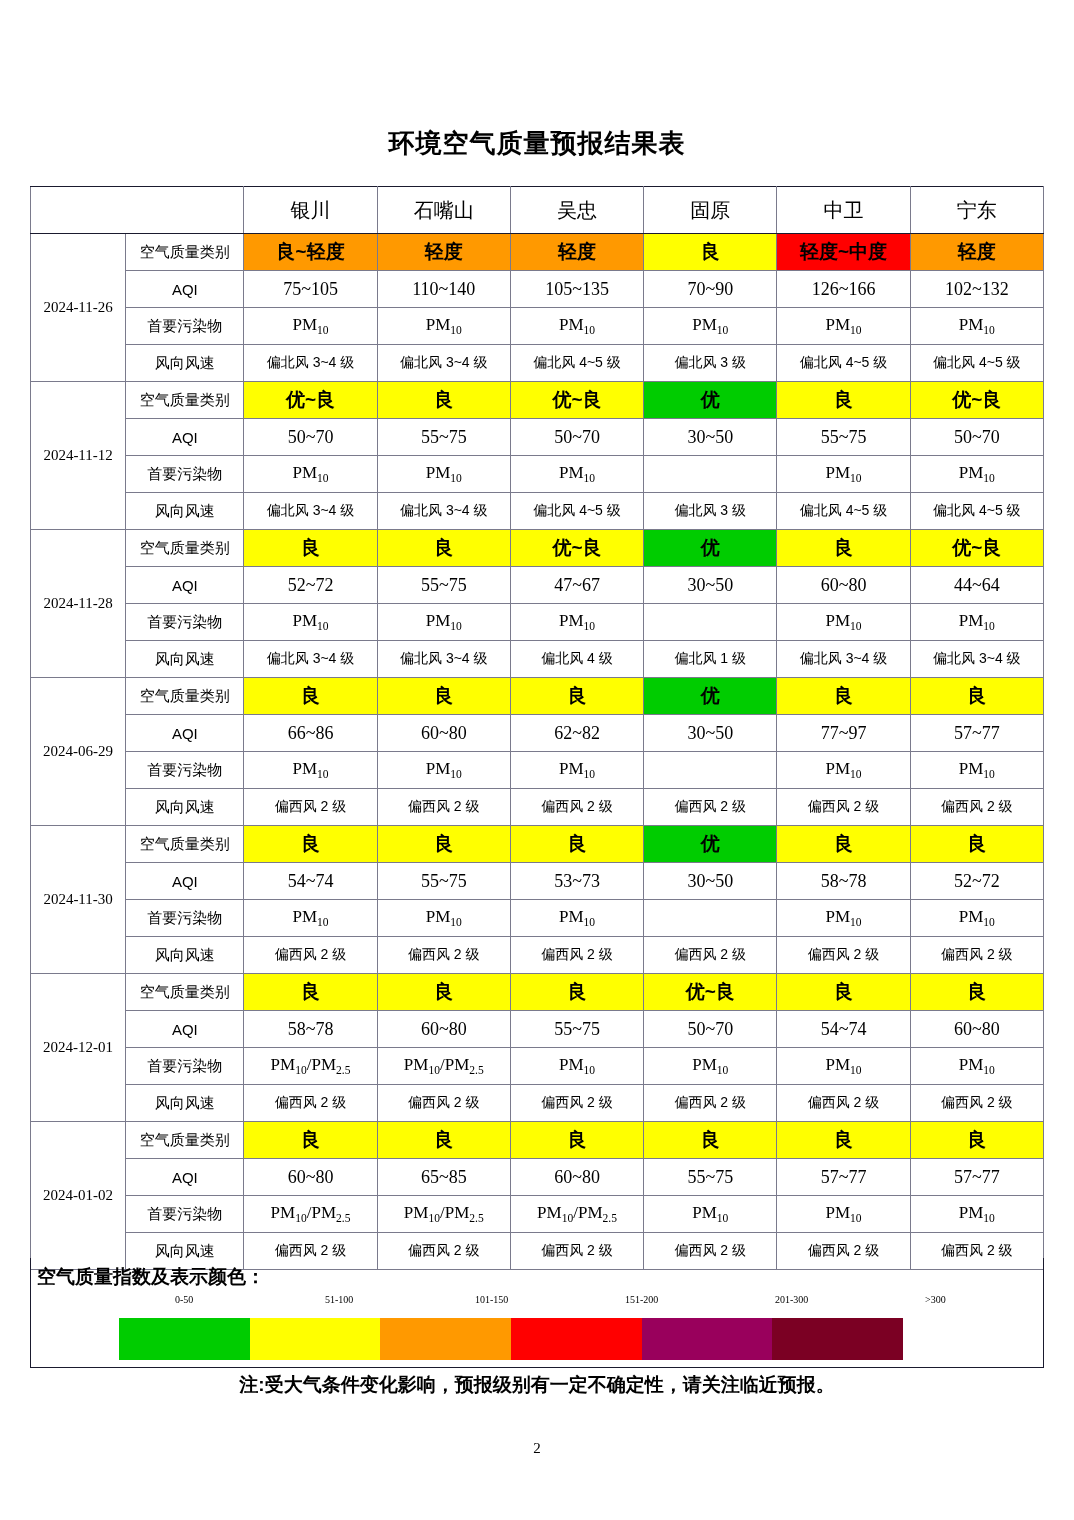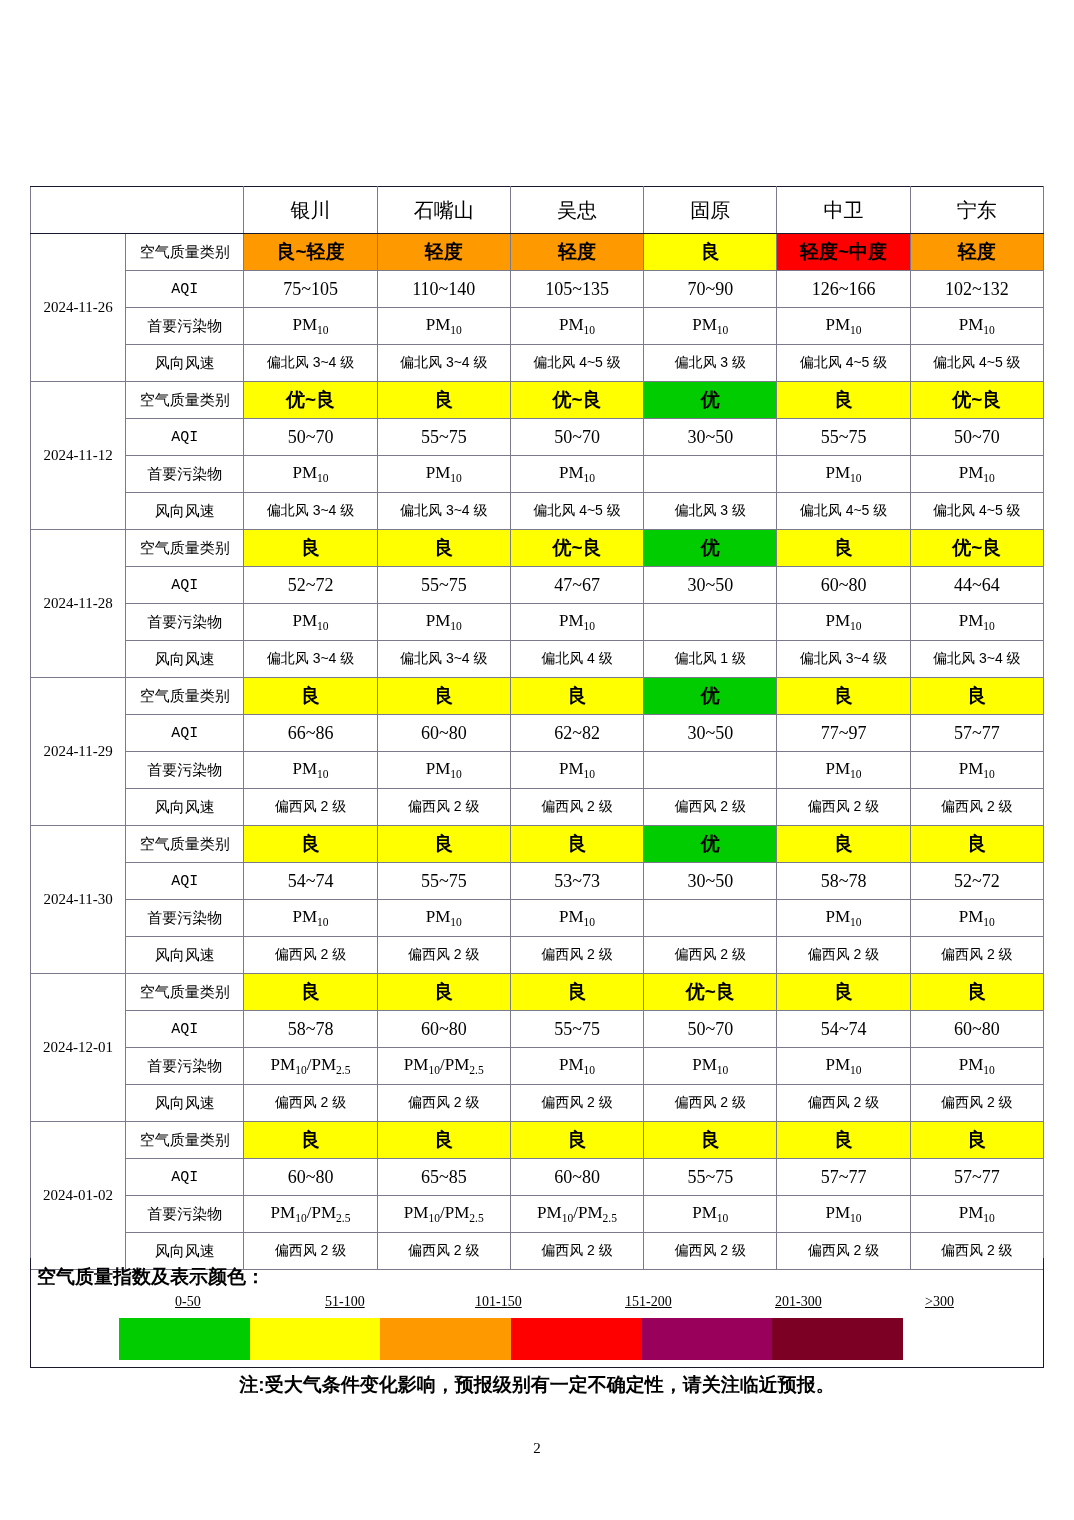--- a/index.html
+++ b/index.html
@@ -66,21 +66,21 @@
     font-size: 20px;
     color: #000;
   }
   td.date-cell {
     font-size: 15px;
     font-family: "Liberation Serif", "DejaVu Serif", serif;
     border-left: 1px solid #1a1a2e;
   }
   td.field-cell {
     height: 36px;
-    font-family: Liberation Mono, monospace;
+    font-family: Liberation Sans, sans-serif;
     font-size: 15px;
   }
   td.val {
     height: 36px;
     font-size: 18px;
     font-family: "Liberation Serif", "DejaVu Serif", serif;
   }
   td.val.cat {
     font-family: "Liberation Sans", "DejaVu Sans", sans-serif;
     font-size: 19px;
@@ -120,23 +120,22 @@
   }
   .legend-labels {
     position: absolute;
     top: 36px;
     left: 58px;
     width: 900px;
     height: 22px;
   }
   .legend-labels span {
     position: absolute;
-    font-size: 14px;
+    font-size: 10px;
     font-family: "Liberation Serif", "DejaVu Serif", serif;
-    text-decoration: underline;
   }
   .legend-bar {
     position: absolute;
     top: 60px;
     left: 88px;
     width: 784px;
     height: 42px;
     display: flex;
   }
   .legend-bar div {
@@ -160,20 +159,21 @@
     width: 1074px;
     text-align: center;
     font-size: 15px;
   }
 </style>
 </head>
 <body>
 
 <div class="page">
 
+  <div class="doc-title">环境空气质量预报结果表</div>
 
   <div class="table-wrap">
     <table class="aqi">
       <colgroup>
         <col class="col-date">
           <col class="col-field">
         <col class="col-city">
           <col class="col-city">
           <col class="col-city">
         <col class="col-city">
@@ -186,21 +186,21 @@
             <td class="city-name">银川</td>
             <td class="city-name">石嘴山</td>
             <td class="city-name">吴忠</td>
             <td class="city-name">固原</td>
             <td class="city-name">中卫</td>
             <td class="city-name">宁东</td>
           </tr>
           <tr class="blockstart">
             <td class="date-cell" rowspan="4">2024-11-26</td>
             <td class="field-cell">空气质量类别</td>
-            <td class="val cat" style="background: rgb(255, 153, 0);">良~轻度</td>
+            <td class="val cat" style="background: rgb(255, 153, 0); font-family: Liberation Mono, monospace;">良~轻度</td>
             <td class="val cat" style="background: rgb(255, 153, 0);">轻度</td>
             <td class="val cat" style="background: rgb(255, 153, 0);">轻度</td>
             <td class="val cat" style="background: rgb(255, 255, 0);">良</td>
             <td class="val cat" style="background: rgb(255, 0, 0);">轻度~中度</td>
             <td class="val cat" style="background: rgb(255, 153, 0);">轻度</td>
           </tr>
           <tr>
             <td class="field-cell">AQI</td>
             <td class="val aqi">75~105</td>
             <td class="val aqi">110~140</td>
@@ -295,21 +295,21 @@
           <tr class="blockend">
             <td class="field-cell">风向风速</td>
             <td class="val wind">偏北风 3~4 级</td>
             <td class="val wind">偏北风 3~4 级</td>
             <td class="val wind">偏北风 4 级</td>
             <td class="val wind">偏北风 1 级</td>
             <td class="val wind">偏北风 3~4 级</td>
             <td class="val wind">偏北风 3~4 级</td>
           </tr>
           <tr class="blockstart">
-            <td class="date-cell" rowspan="4">2024-11-29</td>
+            <td class="date-cell" rowspan="4">2024-06-29</td>
             <td class="field-cell">空气质量类别</td>
             <td class="val cat" style="background: rgb(255, 255, 0);">良</td>
             <td class="val cat" style="background: rgb(255, 255, 0);">良</td>
             <td class="val cat" style="background: rgb(255, 255, 0);">良</td>
             <td class="val cat" style="background: rgb(0, 204, 0);">优</td>
             <td class="val cat" style="background: rgb(255, 255, 0);">良</td>
             <td class="val cat" style="background: rgb(255, 255, 0);">良</td>
           </tr>
           <tr>
             <td class="field-cell">AQI</td>

